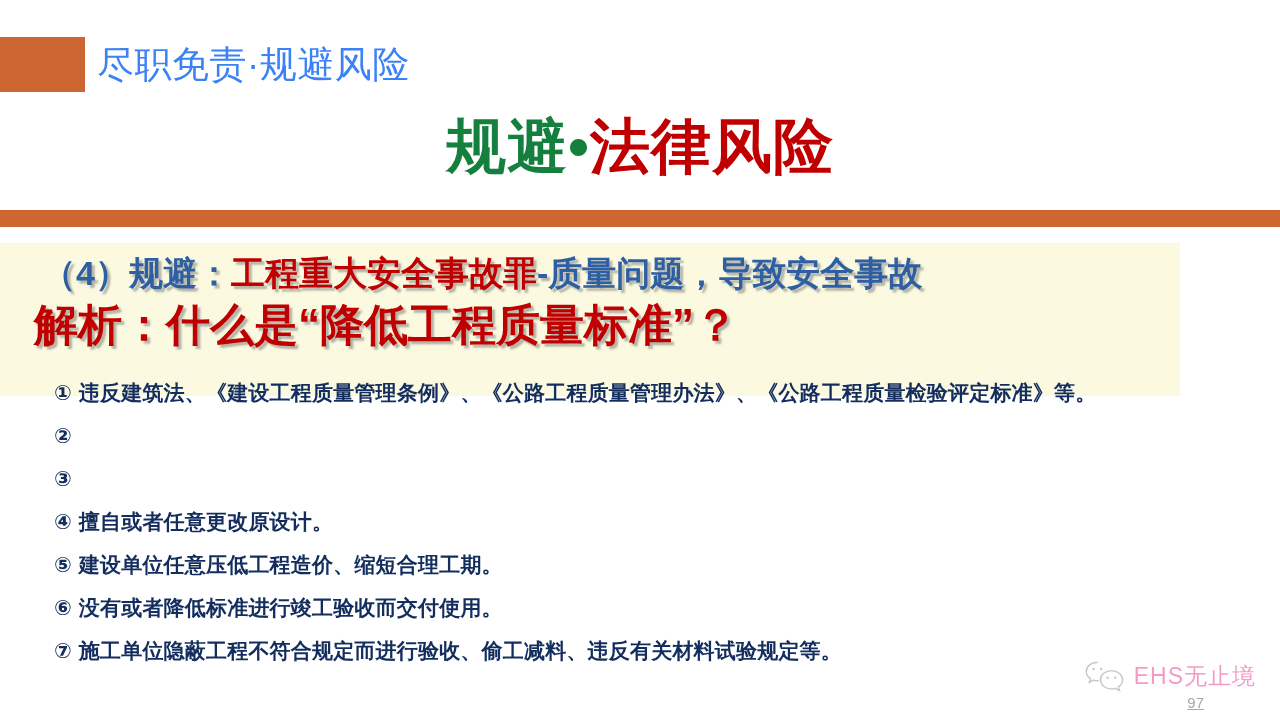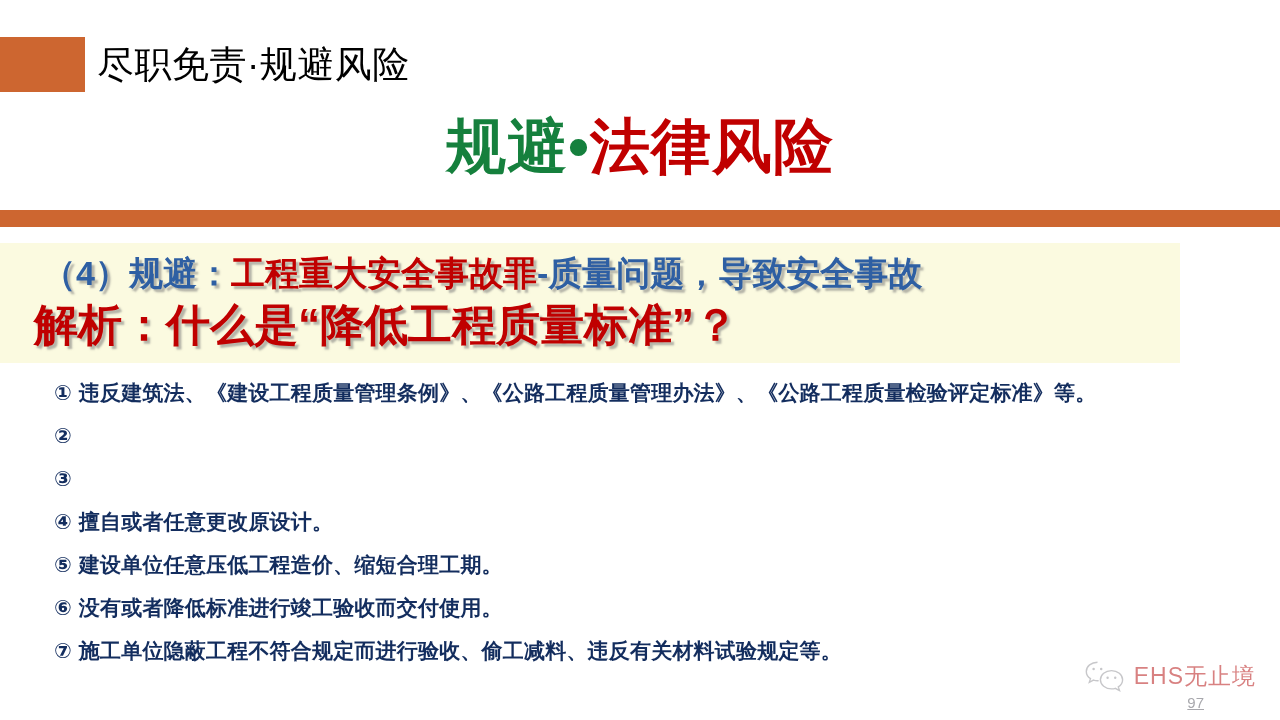--- a/index.html
+++ b/index.html
@@ -23,21 +23,21 @@
     width: 85px;
     height: 55px;
     background: #cd6630;
   }
   #header-title {
     position: absolute;
     left: 97px;
     top: 40px;
     font-size: 37px;
     line-height: 50px;
-    color: #000000;
+    color: #3b82f6;
     font-weight: 400;
     letter-spacing: 0.5px;
     white-space: nowrap;
   }
 
   
   #main-title {
     position: absolute;
     left: 0;
     right: 0;
@@ -61,21 +61,21 @@
     height: 17px;
     background: #cd6630;
   }
 
   
   #highlight-panel {
     position: absolute;
     left: 0;
     top: 243px;
     width: 1180px;
-    height: 120px;
+    height: 153px;
     background: #fbfae0;
   }
   .hl-line {
     position: absolute;
     white-space: nowrap;
     font-weight: bold;
     text-shadow: 3px 3px 2px rgba(120,120,120,0.55);
   }
   #hl-line-1 {
     left: 42px;
@@ -133,21 +133,21 @@
   }
   #watermark .wm-icon {
     width: 42px;
     height: 32px;
     margin-right: 8px;
     flex: 0 0 auto;
   }
   #watermark .wm-text {
     font-size: 23px;
     line-height: 26px;
-    color: #b91c1c;
+    color: #ec4899;
     letter-spacing: 1px;
     white-space: nowrap;
   }
   #page-number {
     position: absolute;
     right: 76px;
     bottom: 8px;
     font-size: 15px;
     line-height: 18px;
     color: #a8a8ad;

